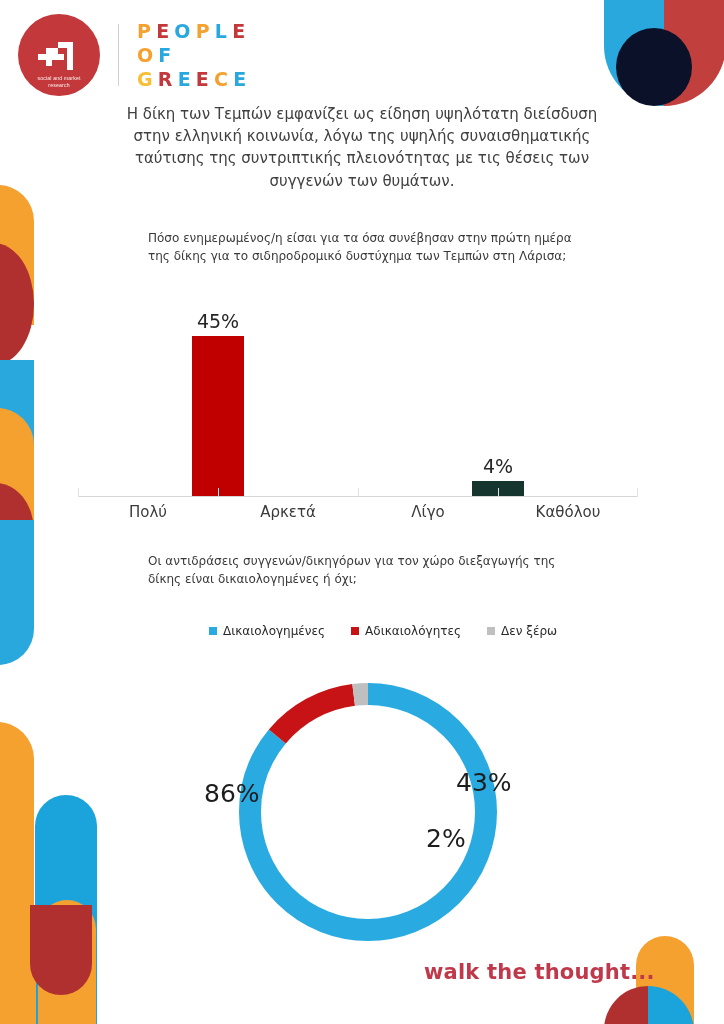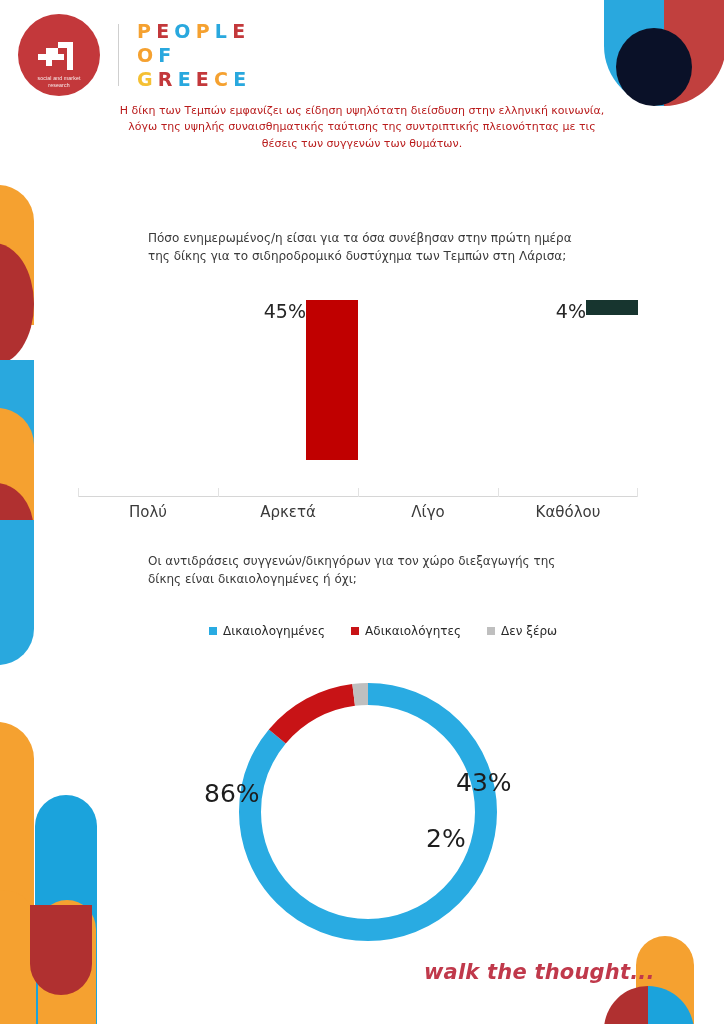--- a/index.html
+++ b/index.html
@@ -75,44 +75,44 @@
   .wordmark { display: flex; flex-direction: column; gap: 2px; }
   .wordmark-row { display: flex; gap: 1px; }
   .wordmark-row span {
     font-size: 19px; font-weight: bold; letter-spacing: 4.2px;
     font-family: "DejaVu Sans", sans-serif;
   }
 
   
   .main-title {
     position: absolute; top: 103px; left: 112px; width: 500px;
-    text-align: center; font-size: 11px; line-height: 1.48;
-    color: #b91c1c; font-family: "DejaVu Sans", sans-serif;
+    text-align: center; font-size: 15px; line-height: 1.48;
+    color: #404040; font-family: "DejaVu Sans", sans-serif;
   }
 
   
   .question {
     position: absolute; width: 430px; left: 148px;
     text-align: left; font-size: 12px; line-height: 1.52;
     color: #3a3a3a; font-family: "DejaVu Sans", sans-serif;
   }
   .q1 { top: 229px; }
   .q2 { top: 552px; }
 
   
   .barchart {
     position: absolute; left: 78px; top: 300px; width: 560px; height: 222px;
   }
   .bars {
     position: absolute; left: 0; right: 0; bottom: 26px; height: 196px;
     display: flex; align-items: flex-end;
   }
   .bar-slot {
-    flex: 1; display: flex; flex-direction: row;
-    align-items: flex-start; justify-content: flex-end; height: 100%;
+    flex: 1; display: flex; flex-direction: column;
+    align-items: center; justify-content: flex-end; height: 100%;
   }
   .bar-value {
     font-size: 19px; color: #262626; margin-bottom: 4px;
     font-family: "DejaVu Sans", sans-serif;
   }
   .bar-rect { width: 52px; }
   .axis-line {
     position: absolute; left: 0; right: 0; bottom: 25px;
     height: 1px; background: #d6d6d6;
   }
@@ -144,21 +144,21 @@
     font-family: "DejaVu Sans", sans-serif;
   }
   .dl-86 { left: 6px; top: 107px; }
   .dl-12 { left: 258px; top: 96px; }
   .dl-2  { left: 228px; top: 152px; }
 
   
   .tagline {
     position: absolute; top: 960px; left: 424px;
     font-size: 21px; color: #C0394B; font-weight: bold;
-    font-family: "DejaVu Sans", sans-serif; letter-spacing: .2px; font-style: italic;
+    font-family: "DejaVu Sans", sans-serif; letter-spacing: .2px;
   }
 </style>
 </head>
 <body>
 
 <div class="deco tr-blue"></div>
 <div class="deco tr-red"></div>
 <div class="deco tr-navy"></div>
 
 <div class="deco l1"></div>

